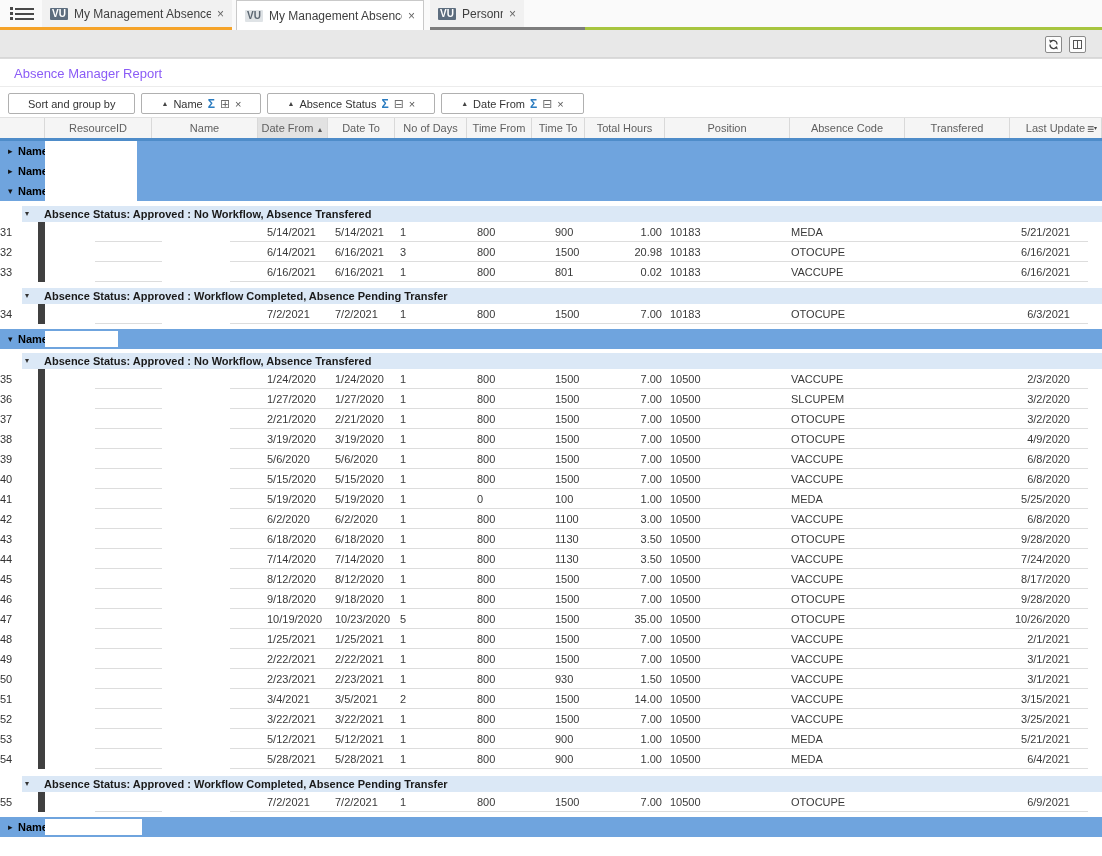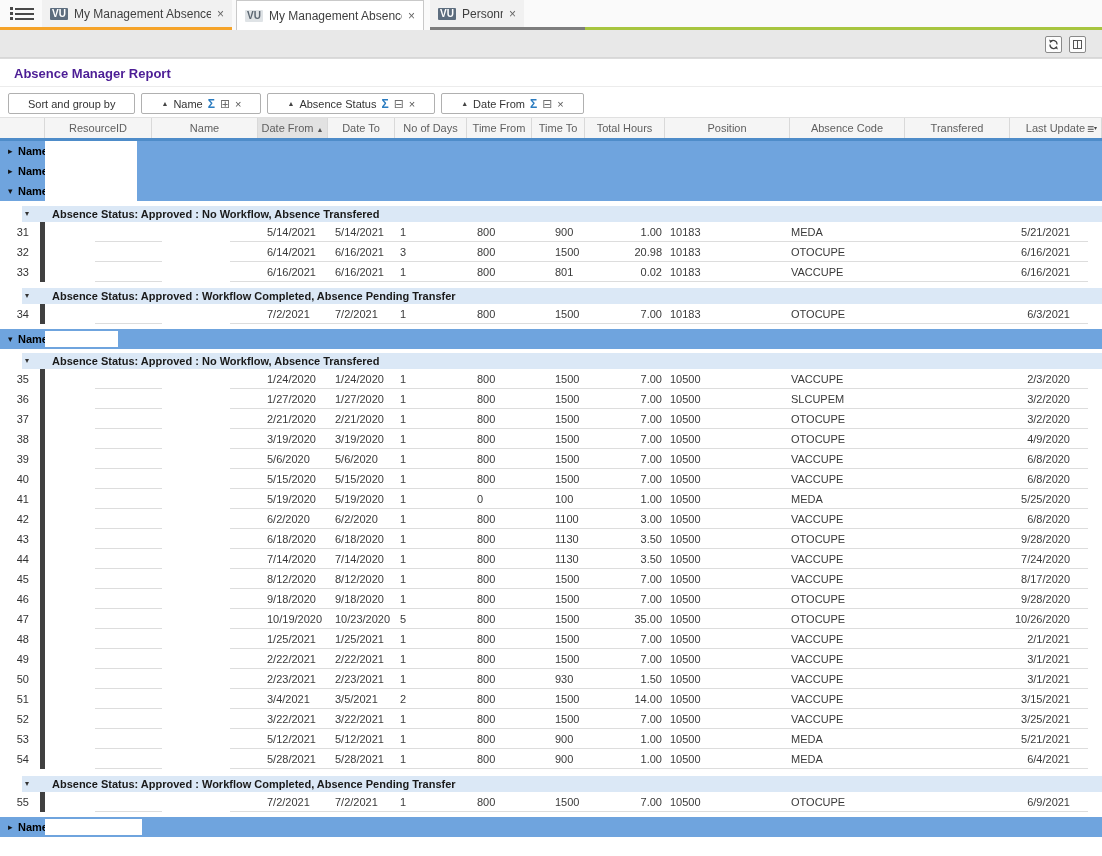--- a/index.html
+++ b/index.html
@@ -32,21 +32,21 @@
   .icon-btn { position:absolute; top:6px; width:17px; height:17px; background:#fdfdfd; border:1px solid #8a8a8a;
     border-radius:2px; display:flex; align-items:center; justify-content:center; cursor:pointer; }
   .btn-refresh { right:40px; }
   .btn-split   { right:16px; }
   .split-glyph { width:9px; height:9px; border:1px solid #555; position:relative; }
   .split-glyph::after { content:""; position:absolute; left:3px; top:0; bottom:0; width:1px; background:#555; }
 
   
   .panel { position:absolute; left:0; top:58px; width:1102px; height:798px; background:#fff; border-top:1px solid #dcdcdc; }
   .title-row { height:28px; line-height:28px; padding-left:14px; border-bottom:1px solid #ececec; }
-  .panel-title { font-size:13px; font-weight:bold; color:#4c1d95; }
+  .panel-title { font-size:13px; font-weight:normal; color:#8b5cf6; }
   .toolbar-row { height:21px; margin:6px 0 0 8px; display:flex; gap:6px; }
   .tb-btn, .chip { height:21px; display:inline-flex; align-items:center; border:1px solid #b0b0b0;
     border-radius:2px; background:#fff; padding:0 19px; font-size:11px; color:#333; cursor:pointer; }
   .chip { gap:5px; }
   .chip .sort-dir { font-size:7px; color:#444; }
   .chip .sum { font-size:12px; font-weight:bold; color:#2b7cc0; }
   .chip .box { font-size:12px; color:#6d6d6d; }
   .chip .x   { font-size:11px; color:#555; }
 
   
@@ -64,27 +64,27 @@
   
   .grid-body { width:1102px; }
   .row { width:1102px; }
   .name-row { height:20px; line-height:20px; background:#6fa4de; position:relative; cursor:pointer; }
   .name-row .arrow { position:absolute; left:8px; font-size:9px; color:#111; }
   .name-row .glabel { position:absolute; left:18px; font-size:11px; font-weight:bold; color:#000; }
   .name-row .redact { position:absolute; left:45px; top:2px; height:16px; background:#fff; }
   .name-row .redact.full { top:0; height:20px; }
   .status-row { height:16px; line-height:16px; margin-left:22px; width:1080px; background:#dbe8f6; position:relative; cursor:pointer; }
   .status-row .arrow { position:absolute; left:3px; font-size:8px; color:#333; }
-  .status-row .glabel { position:absolute; left:30px; font-size:11px; font-weight:bold; color:#1a1a1a; white-space:nowrap; }
+  .status-row .glabel { position:absolute; left:22px; font-size:11px; font-weight:bold; color:#1a1a1a; white-space:nowrap; }
   .data-row { height:20px; display:grid; position:relative; background:#fff; cursor:default;
     grid-template-columns:45px 107px 106px 70px 67px 72px 65px 53px 80px 125px 115px 105px 92px; }
   .data-row::before { content:""; position:absolute; left:95px; width:67px; bottom:0; border-bottom:1px solid #dddddd; }
   .data-row::after  { content:""; position:absolute; left:230px; right:14px; bottom:0; border-bottom:1px solid #dddddd; }
   .c { font-size:11px; color:#3a3a3a; line-height:20px; white-space:nowrap; overflow:hidden; }
-  .c0 { text-align:right; padding-right:11px; border-right:5px solid #404040; color:#333; }
+  .c0 { padding-right:11px; border-right:7px solid #404040; color:#333; }
   .c3 { padding-left:9px; }
   .c4 { padding-left:7px; }
   .c5 { padding-left:5px; }
   .c6 { padding-left:10px; }
   .c7 { padding-left:23px; }
   .c8 { text-align:right; padding-right:3px; }
   .c9 { padding-left:5px; }
   .c10 { padding-left:1px; }
   .c12 { text-align:right; padding-right:32px; }
 </style>

